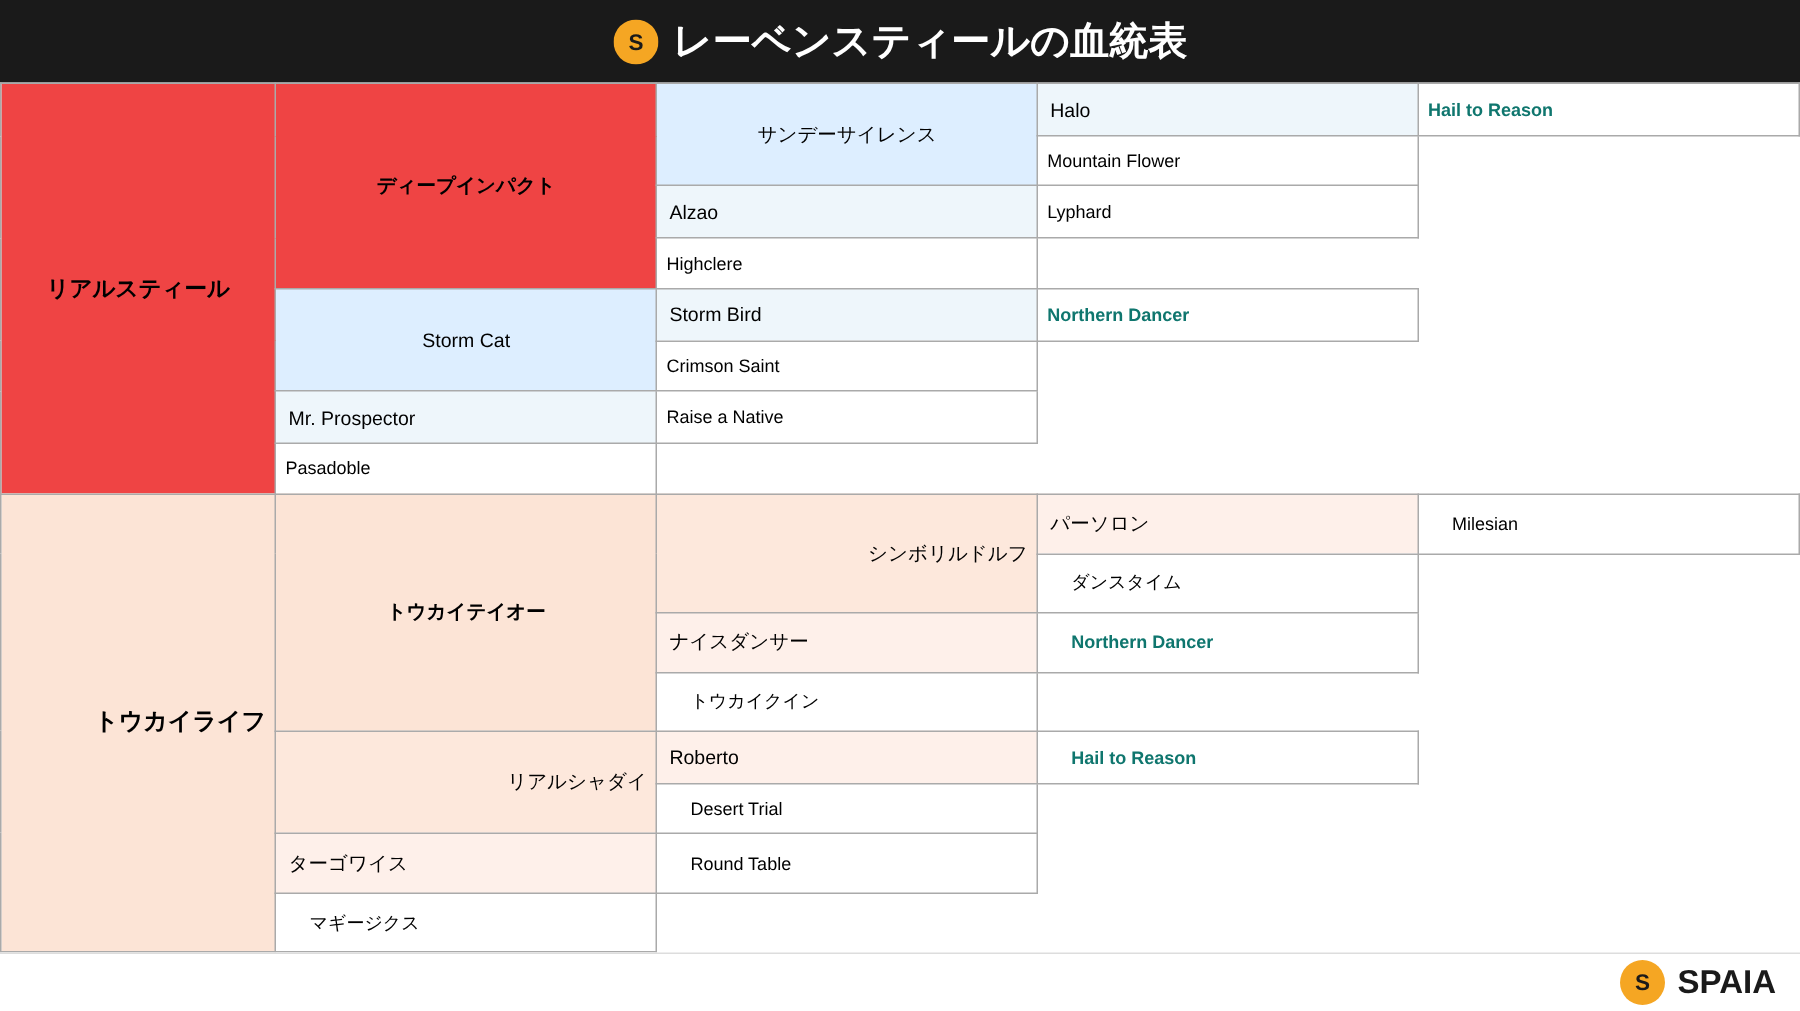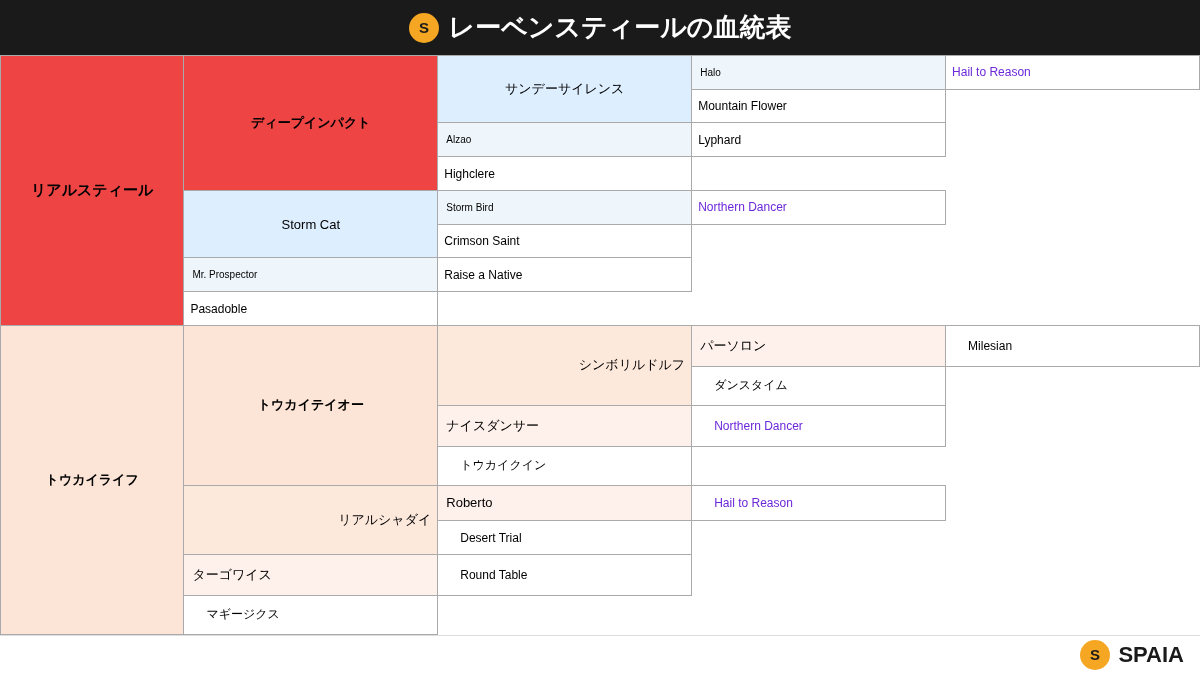--- a/index.html
+++ b/index.html
@@ -51,23 +51,23 @@
     .col-l1 {
       background: #ef4444;
       font-size: 15px;
       font-weight: bold;
       text-align: center;
       width: 130px;
       margin-left: 46px;
     }
     .col-l1-bottom {
       background: #fce4d6;
-      font-size: 13px;
-      font-weight: bold;
-      text-align: center;
+      font-size: 16px;
+      font-weight: bold;
+      text-align: right;
       width: 130px;
     }
     .col-l2-top {
       background: #ef4444;
       font-size: 13px;
       font-weight: bold;
       text-align: center;
       width: 160px;
     }
     .col-l2-bottom {
@@ -84,21 +84,21 @@
       width: 160px;
     }
     .col-l3-bottom {
       background: #fde8dc;
       font-size: 13px;
       text-align: right;
       width: 160px;
     }
     .col-l4 {
       background: #eef6fb;
-      font-size: 10px;
+      font-size: 13px;
       width: 160px;
       padding-left: 8px;
     }
     .col-l4-bottom {
       background: #fef0ea;
       font-size: 13px;
       width: 160px;
       padding-left: 8px;
       margin-left: 17px;
     }
@@ -107,21 +107,21 @@
       font-size: 12px;
       width: 180px;
       padding-left: 6px;
     }
     .col-l5-bottom {
       background: #fff;
       font-size: 12px;
       width: 180px;
       padding-left: 22px;
     }
-    .red-text { color: #6d28d9; font-weight: normal; }
+    .red-text { color: #0f766e; font-weight: bold; }
     .footer {
       display: flex;
       justify-content: flex-end;
       align-items: center;
       padding: 4px 16px;
       background: #fff;
       border-top: 1px solid #ddd;
       gap: 8px;
     }
     .footer-logo {

